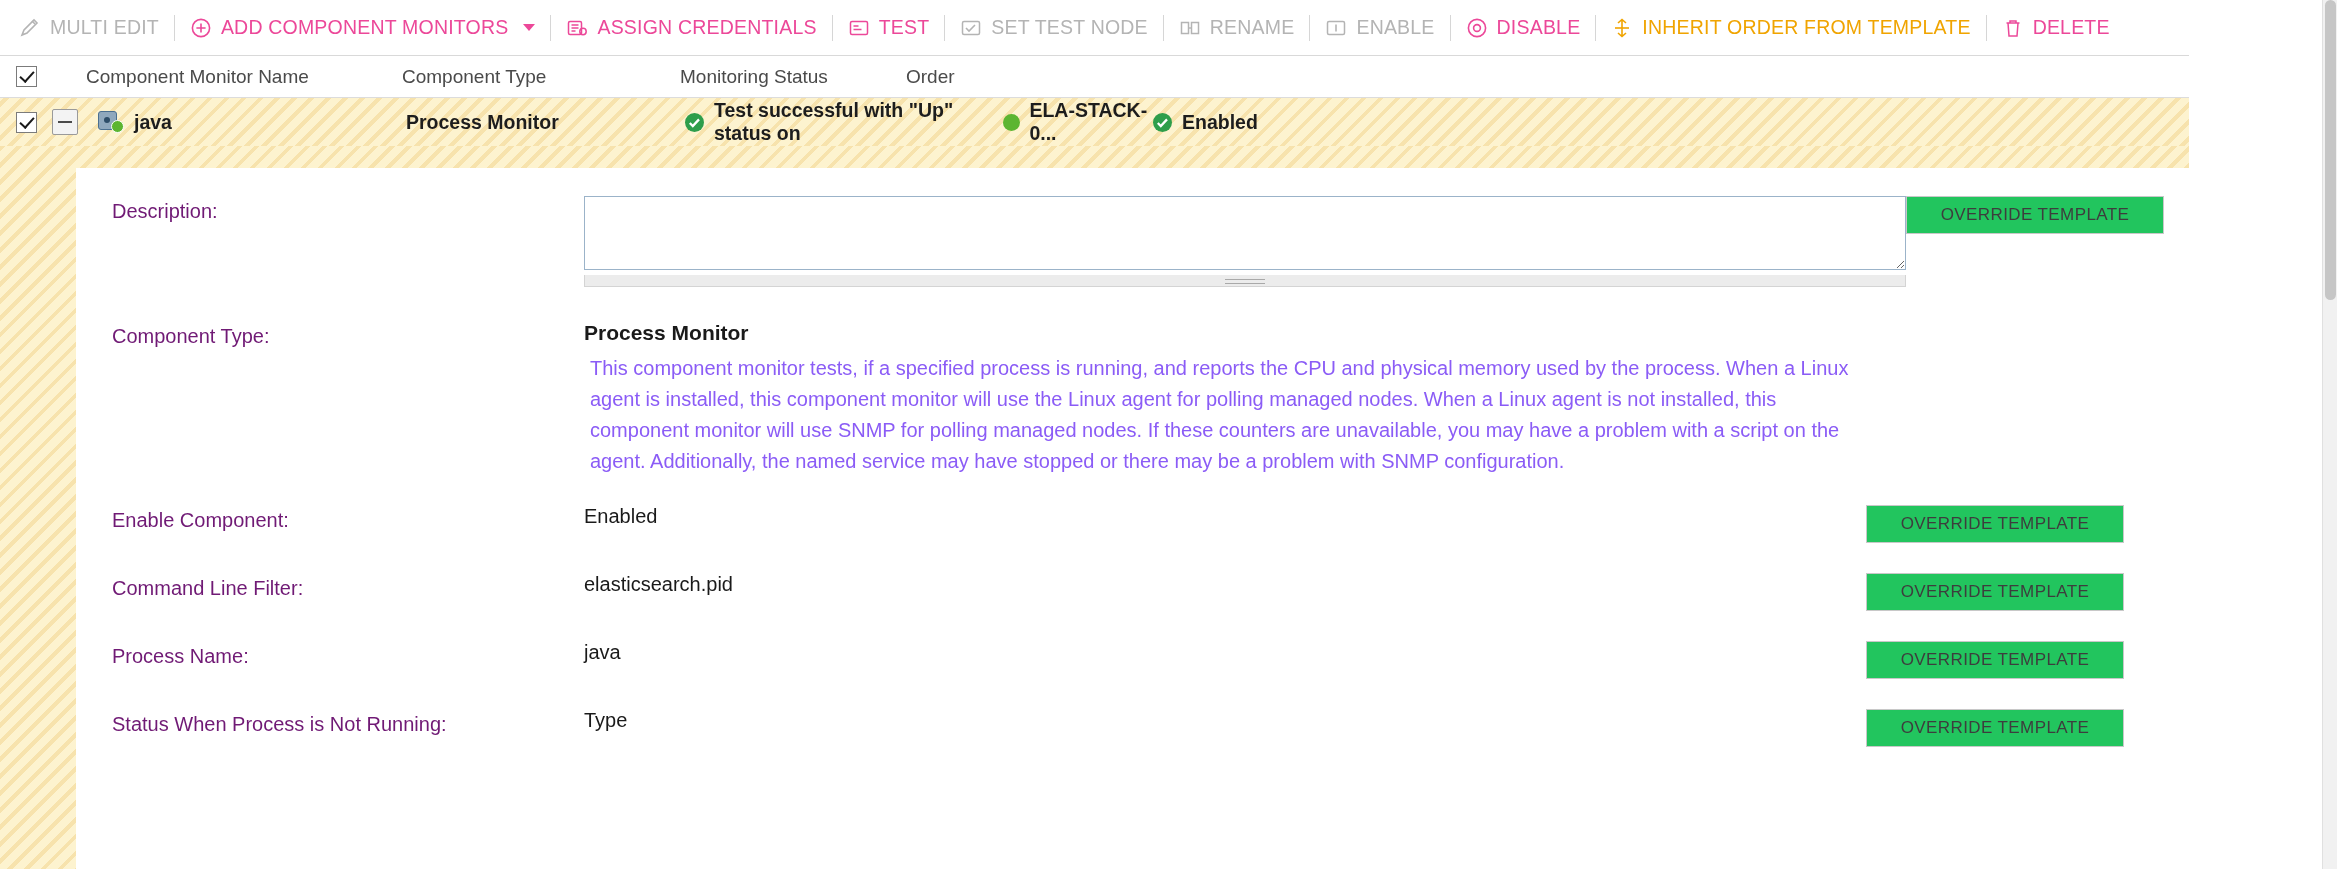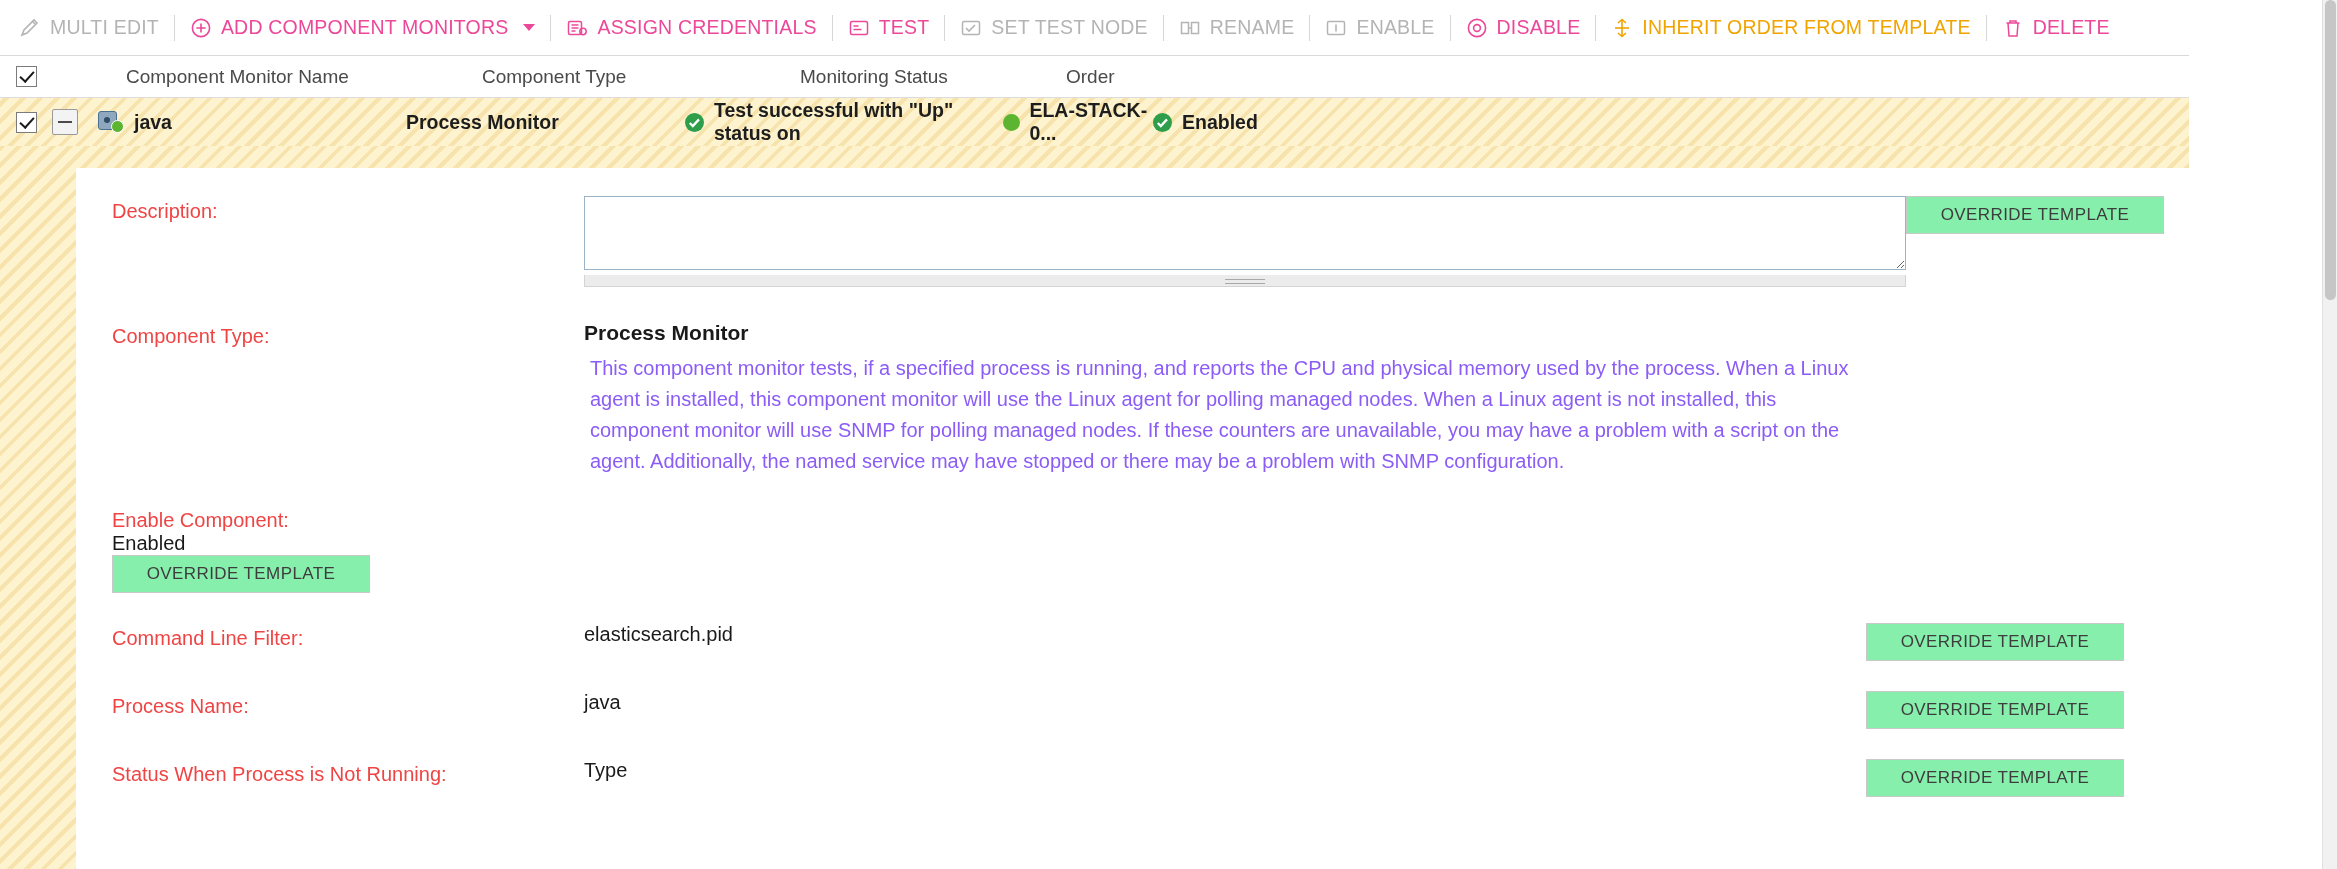--- a/index.html
+++ b/index.html
@@ -56,21 +56,20 @@
   
   .col-head {
     display: flex;
     align-items: center;
     height: 42px;
     border-bottom: 1px solid #dcdcdc;
     background: #ffffff;
     font-size: 19px;
     color: #4a4a4a;
     font-weight: 400;
-    gap: 40px;
   }
   .chk-cell { width: 52px; display: flex; align-items: center; justify-content: center; }
   .cb {
     width: 21px; height: 21px;
     border: 1px solid #7b7b7b;
     background: #fff;
     position: relative;
     display: inline-block;
   }
   .cb.checked::after {
@@ -178,32 +177,32 @@
     position: relative;
   }
   .frow {
     display: flex;
     align-items: flex-start;
     margin-bottom: 0;
   }
   .flabel {
     width: 472px;
     font-size: 20px;
-    color: #ef4444;
+    color: #701a75;
     padding-top: 4px;
     flex: 0 0 auto;
   }
   .fvalue { flex: 1 1 auto; font-size: 20px; color: #1a1a1a; }
   .fbtn-col { width: 300px; flex: 0 0 auto; display: flex; justify-content: flex-start; }
   .ovr-btn {
     min-width: 258px;
     text-align: center;
     padding: 8px 10px;
     border: 1px solid #c8c8c8;
-    background: #86efac;
+    background: #22c55e;
     color: #3d3d3d;
     font-size: 17px;
     letter-spacing: .4px;
     cursor: pointer;
   }
   .desc-box {
     width: 1322px;
     height: 74px;
     border: 1px solid #9bb3c9;
     background: #ffffff;
@@ -445,21 +444,21 @@
 
       <div class="frow" style="margin-bottom:28px;">
         <div class="flabel">Component Type:</div>
         <div class="fvalue">
           <div class="ctype-title">Process Monitor</div>
           <div class="ctype-desc">This component monitor tests, if a specified process is running, and reports the CPU and physical memory used by the process. When a Linux agent is installed, this component monitor will use the Linux agent for polling managed nodes. When a Linux agent is not installed, this component monitor will use SNMP for polling managed nodes. If these counters are unavailable, you may have a problem with a script on the agent. Additionally, the named service may have stopped or there may be a problem with SNMP configuration.</div>
         </div>
         <div class="fbtn-col"></div>
       </div>
 
-      <div class="frow" style="margin-bottom:30px;flex-direction:column;">
+      <div class="frow" style="margin-bottom:30px;">
         <div class="flabel">Enable Component:</div>
         <div class="fvalue">Enabled</div>
         <div class="fbtn-col">
           <div class="ovr-btn">OVERRIDE TEMPLATE</div>
         </div>
       </div>
 
       <div class="frow" style="margin-bottom:30px;">
         <div class="flabel">Command Line Filter:</div>
         <div class="fvalue">elasticsearch.pid</div>

